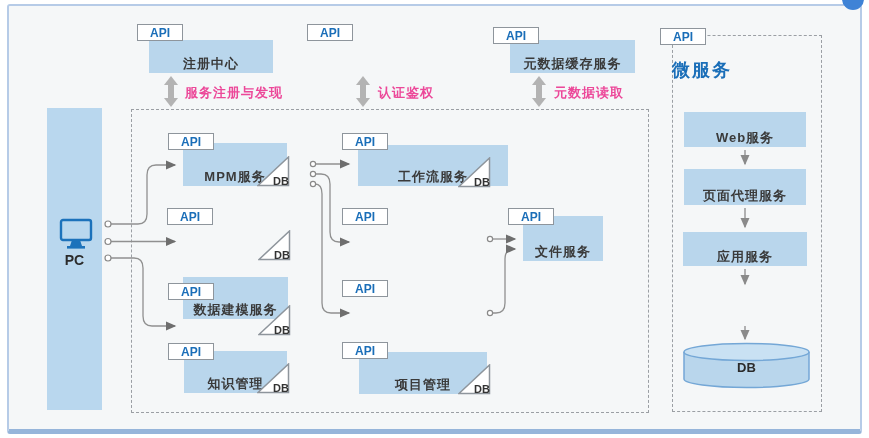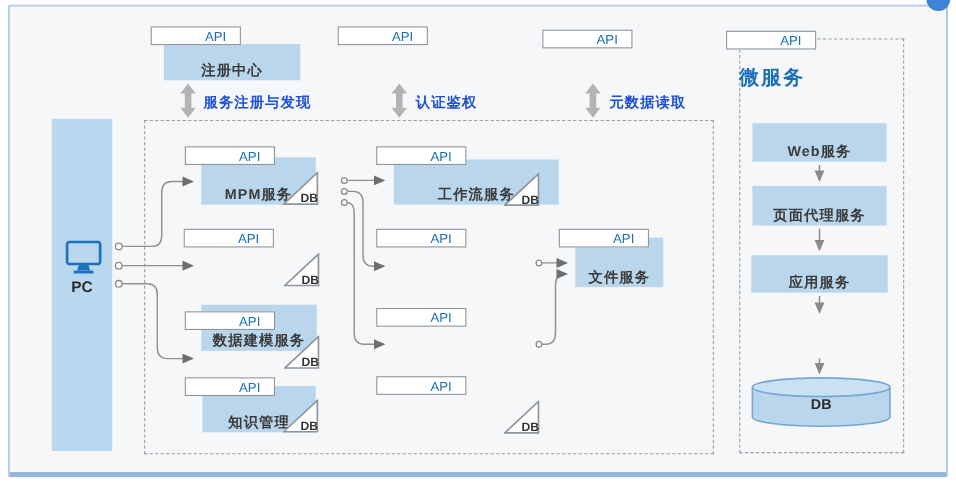--- a/index.html
+++ b/index.html
@@ -5,24 +5,24 @@
   html,body{margin:0;padding:0;background:#fff;font-family:"Liberation Sans","DejaVu Sans",sans-serif;}
   #stage{position:relative;width:869px;height:438px;background:#fff;overflow:hidden;}
   .panel{position:absolute;left:7px;top:4px;width:851px;height:423px;background:#f5f7f8;
          border:2px solid #b6cbe7;border-bottom:5px solid #96b5da;border-radius:3px;}
   .corner-dot{position:absolute;left:842px;top:-12px;width:22px;height:22px;border-radius:50%;background:#3f83d6;}
   .layer{position:absolute;left:0;top:0;z-index:2;}
   .dashed{position:absolute;border:1px dashed #9b9fa4;z-index:0;}
   .svc{position:absolute;background:#b9d6ec;display:flex;align-items:flex-end;justify-content:center;
        font-size:13px;font-weight:bold;color:#3a3a3a;z-index:1;letter-spacing:1px;}
   .api-tag{position:absolute;width:44px;height:15px;background:#ffffff;border:1.5px solid #8e959c;
-       display:flex;align-items:center;justify-content:center;font-size:12px;font-weight:normal;color:#1a6eb8;z-index:3;padding-left:36px;}
+       display:flex;align-items:center;justify-content:center;font-size:12px;font-weight:bold;color:#1a6eb8;z-index:3;}
   .db-tri{position:absolute;width:33px;height:31px;z-index:4;}
   .db-tri .db-label{position:absolute;right:1px;bottom:0px;font-size:11px;font-weight:bold;color:#333;}
-  .arrow-label{position:absolute;font-size:13px;font-weight:bold;color:#1d4ed8;z-index:2;letter-spacing:1px;}
+  .arrow-label{position:absolute;font-size:13px;font-weight:bold;color:#ec4899;z-index:2;letter-spacing:1px;}
   .pc-box{position:absolute;left:47px;top:108px;width:55px;height:302px;background:#b9d7ee;z-index:1;}
   .pc-label{position:absolute;left:47px;top:252px;width:55px;text-align:center;
             font-size:14px;font-weight:bold;color:#2b2b2b;z-index:2;}
   .micro-title{position:absolute;left:672px;top:58px;width:148px;
             font-size:18px;font-weight:bold;color:#1a6eb8;z-index:2;letter-spacing:2px;}
   .db-cyl-label{position:absolute;left:684px;top:352px;width:125px;height:30px;display:flex;
             align-items:center;justify-content:center;font-size:13px;font-weight:bold;color:#2b2b2b;z-index:3;}
 </style>
 </head>
 <body>
@@ -106,20 +106,23 @@
 
   <div class="svc" style="left:149px;top:40px;width:124px;height:33px">
     <span>注册中心</span>
   </div>
   <div class="api-tag" style="left:137px;top:24px">API</div>
   <div class="arrow-label" style="left:185px;top:84px">服务注册与发现</div>
 
   <div class="api-tag" style="left:307px;top:24px">API</div>
   <div class="arrow-label" style="left:378px;top:84px">认证鉴权</div>
 
+  <div class="svc" style="left:510px;top:40px;width:125px;height:33px">
+    <span>元数据缓存服务</span>
+  </div>
   <div class="api-tag" style="left:493px;top:27px">API</div>
   <div class="arrow-label" style="left:554px;top:84px">元数据读取</div>
 
   <div class="pc-box"></div>
   <svg class="layer" style="left:59px;top:218px" width="34" height="32">
     <rect x="2" y="2" width="30" height="20" rx="2" fill="none" stroke="#1c72bb" stroke-width="2.4"></rect>
     <polygon points="13,22 21,22 23,28 11,28" fill="#1c72bb"></polygon>
     <rect x="8" y="28" width="18" height="2.6" fill="#1c72bb"></rect>
   </svg>
   <div class="pc-label">PC</div>
@@ -173,20 +176,23 @@
     <svg width="33" height="31">
         <polygon points="1,29.5 31.5,1 31.5,29.5" fill="#fff" stroke="#8e959c" stroke-width="1.5"></polygon>
       </svg>
     <span class="db-label">DB</span>
   </div>
 
   <div class="api-tag" style="left:342px;top:208px">API</div>
 
   <div class="api-tag" style="left:342px;top:280px">API</div>
 
+  <div class="svc" style="left:359px;top:352px;width:128px;height:42px">
+    <span>项目管理</span>
+  </div>
   <div class="api-tag" style="left:342px;top:342px">API</div>
   <div class="db-tri" style="left:458px;top:364px">
     <svg width="33" height="31">
         <polygon points="1,29.5 31.5,1 31.5,29.5" fill="#fff" stroke="#8e959c" stroke-width="1.5"></polygon>
       </svg>
     <span class="db-label">DB</span>
   </div>
 
   <div class="svc" style="left:523px;top:216px;width:80px;height:45px">
     <span>文件服务</span>

